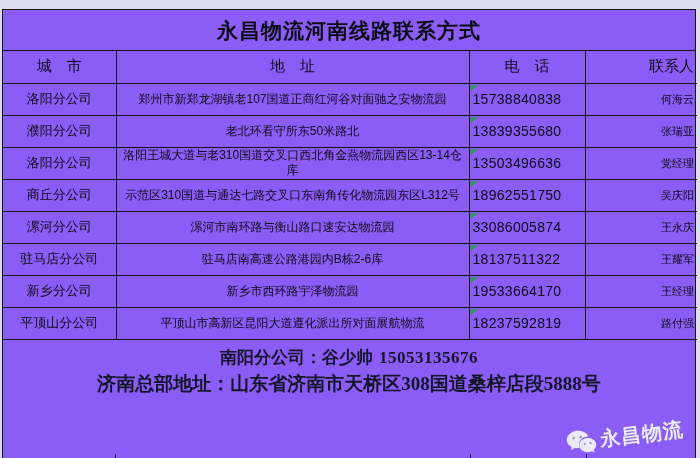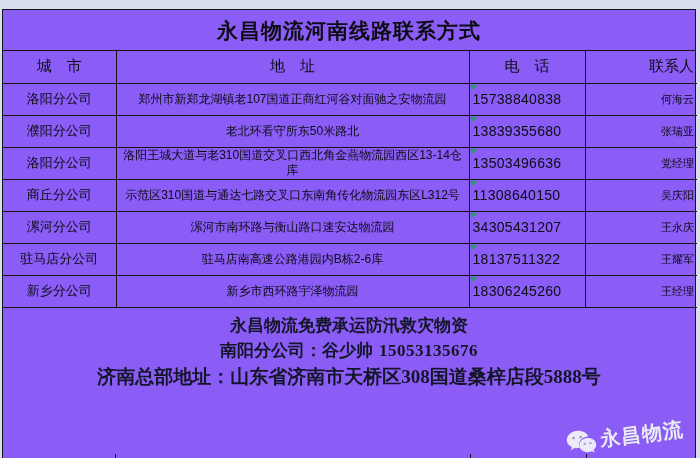--- a/index.html
+++ b/index.html
@@ -104,51 +104,56 @@
   <tr>
     <td class="c-city">洛阳分公司</td>
     <td class="c-addr">洛阳王城大道与老310国道交叉口西北角金燕物流园西区13-14仓库</td>
     <td class="c-phone"><i class="tri"></i><span>13503496636</span></td>
     <td class="c-contact">党经理</td>
   </tr>
 
   <tr>
     <td class="c-city">商丘分公司</td>
     <td class="c-addr">示范区310国道与通达七路交叉口东南角传化物流园东区L312号</td>
-    <td class="c-phone"><i class="tri"></i><span>11308640150</span></td>
+    <td class="c-phone"><i class="tri"></i><span>18962551750</span></td>
     <td class="c-contact">吴庆阳</td>
   </tr>
 
   <tr>
     <td class="c-city">漯河分公司</td>
     <td class="c-addr">漯河市南环路与衡山路口速安达物流园</td>
-    <td class="c-phone"><i class="tri"></i><span>34305431207</span></td>
+    <td class="c-phone"><i class="tri"></i><span>33086005874</span></td>
     <td class="c-contact">王永庆</td>
   </tr>
 
   <tr>
     <td class="c-city">驻马店分公司</td>
     <td class="c-addr">驻马店南高速公路港园内B栋2-6库</td>
     <td class="c-phone"><i class="tri"></i><span>18137511322</span></td>
     <td class="c-contact">王耀军</td>
   </tr>
 
   <tr>
     <td class="c-city">新乡分公司</td>
     <td class="c-addr">新乡市西环路宇泽物流园</td>
-    <td class="c-phone"><i class="tri"></i><span>18306245260</span></td>
+    <td class="c-phone"><i class="tri"></i><span>19533664170</span></td>
     <td class="c-contact">王经理</td>
   </tr>
 
 
+  <tr>
+    <td class="c-city">平顶山分公司</td>
+    <td class="c-addr">平顶山市高新区昆阳大道遵化派出所对面展航物流</td>
+    <td class="c-phone"><i class="tri"></i><span>18237592819</span></td>
+    <td class="c-contact">路付强</td>
+  </tr>
 </tbody>
   </table>
 
   <div class="footer">
-    <div class="f1">永昌物流免费承运防汛救灾物资</div>
     <div class="f2"><span>南阳分公司：谷少帅</span><span class="phone">15053135676</span></div>
     <div class="f3">济南总部地址：山东省济南市天桥区308国道桑梓店段5888号</div>
   </div>
 </div>
 
 <span class="tick t1"></span>
 <span class="tick t2"></span>
 <span class="tick t3"></span>
 
 <div class="watermark">

